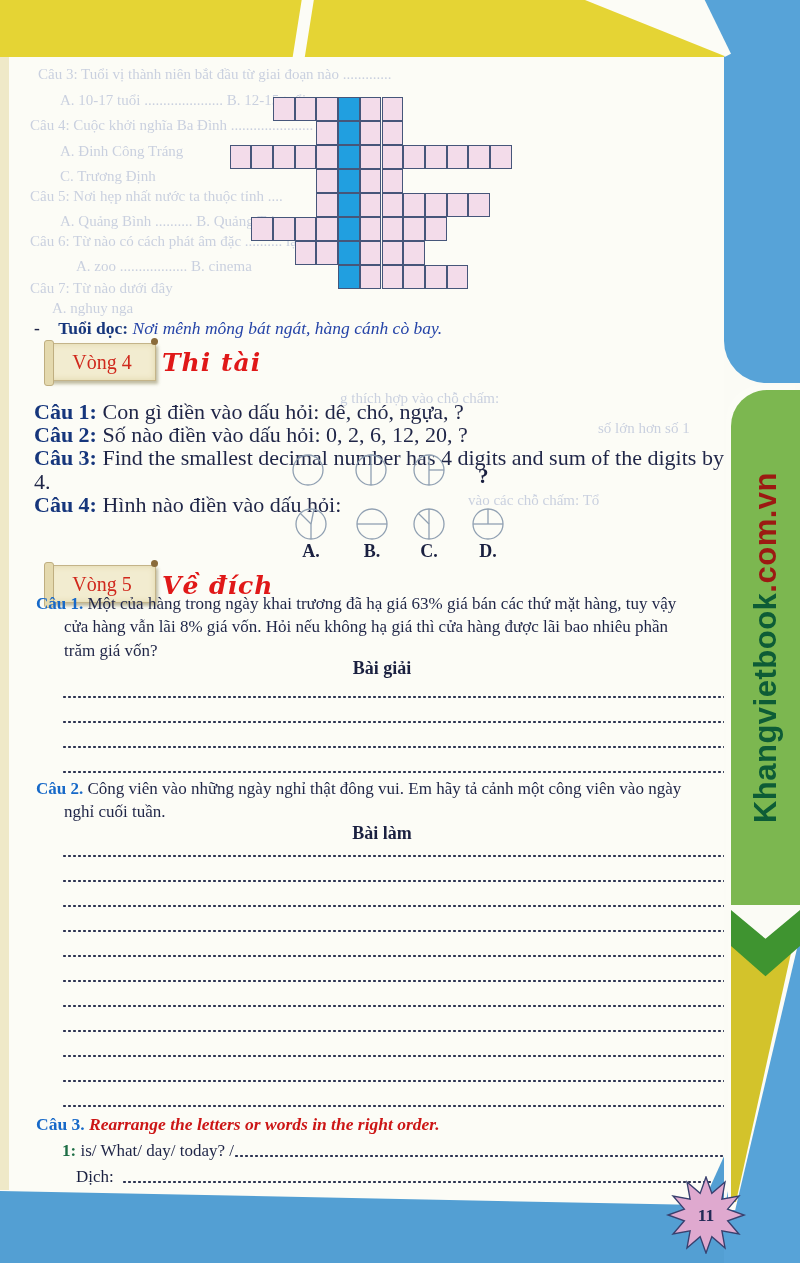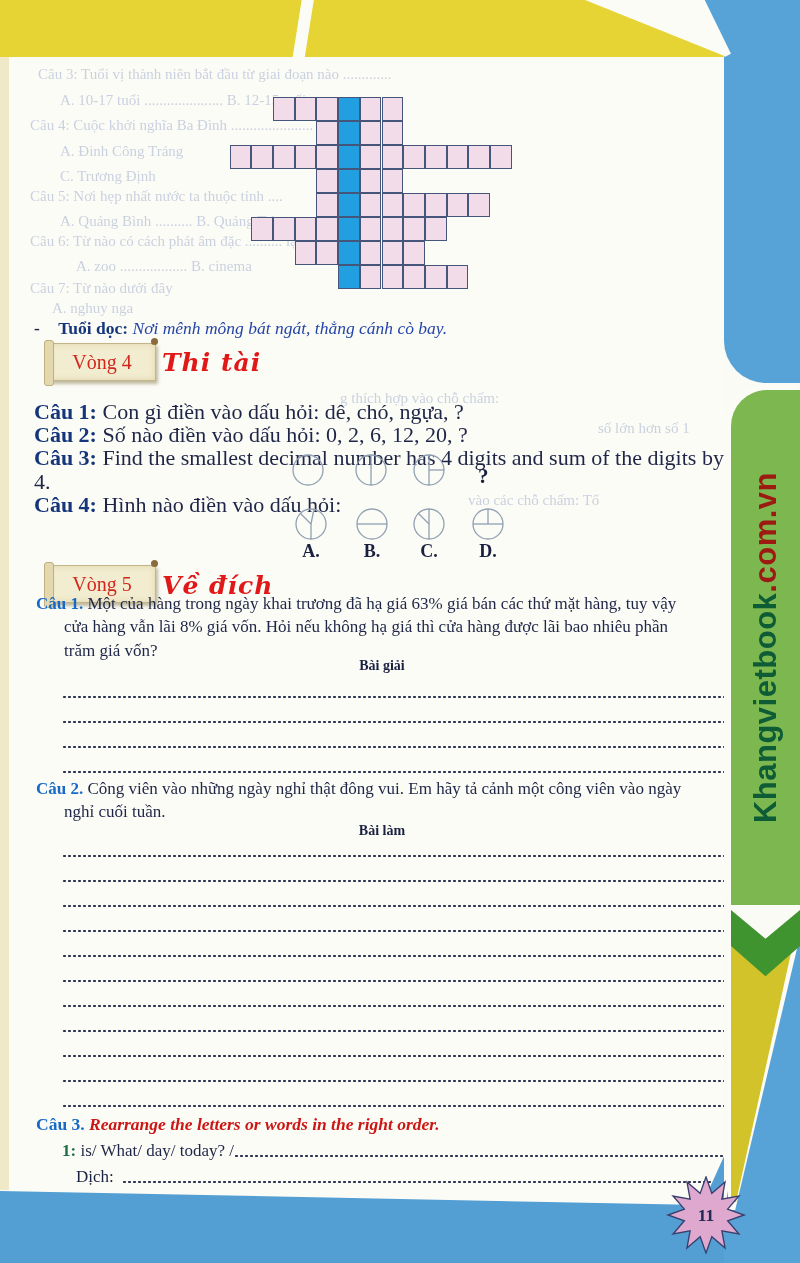--- a/index.html
+++ b/index.html
@@ -70,21 +70,21 @@
   .script-title{
     position:absolute;left:162px;font-size:25px;font-weight:bold;font-style:italic;color:#e01818;
     font-family:"DejaVu Serif", serif;letter-spacing:1px;
   }
   .qlist{position:absolute;left:34px;top:400px;width:694px;font-size:22px;line-height:23.2px;}
   .qlist b{color:#16367c;}
   .para{position:absolute;left:36px;width:694px;font-size:17px;line-height:23.4px;color:#1f2547;}
   .para .blue-label{color:#1769c8;font-weight:bold;}
   .para .indent{display:block;margin-left:28px;}
   .center-head{position:absolute;left:36px;width:692px;text-align:center;font-weight:bold;
-    font-size:14px;color:#1a2040;}
+    font-size:18px;color:#1a2040;}
   .dotblock{position:absolute;left:62px;width:666px;}
   .dotrow{height:25px;
     background-image:radial-gradient(circle at 2.5px 2px,#2a3150 1.05px,rgba(0,0,0,0) 1.5px);
     background-size:5px 4px;background-repeat:repeat-x;background-position:0 bottom;}
   .dotline-row{position:absolute;display:flex;font-size:17px;color:#1f2547;}
   .dotfill{flex:1;align-self:flex-end;height:4px;margin-bottom:3px;
     background-image:radial-gradient(circle at 2.5px 2px,#2a3150 1.05px,rgba(0,0,0,0) 1.5px);
     background-size:5px 4px;background-repeat:repeat-x;}
   #cau3-head{position:absolute;left:36px;top:1114px;font-size:17.5px;}
   #cau3-head .red-it{color:#cc1616;font-style:italic;font-weight:bold;}
@@ -174,21 +174,21 @@
       <div class="cell" style="left: 359.8px; top: 265px; width: 21.7px; height: 24px; background: rgb(243, 220, 234); border-color: rgb(70, 86, 122);"></div>
       <div class="cell" style="left: 381.5px; top: 265px; width: 21.7px; height: 24px; background: rgb(243, 220, 234); border-color: rgb(70, 86, 122);"></div>
       <div class="cell" style="left: 403.2px; top: 265px; width: 21.7px; height: 24px; background: rgb(243, 220, 234); border-color: rgb(70, 86, 122);"></div>
       <div class="cell" style="left: 424.9px; top: 265px; width: 21.7px; height: 24px; background: rgb(243, 220, 234); border-color: rgb(70, 86, 122);"></div>
       <div class="cell" style="left: 446.6px; top: 265px; width: 21.7px; height: 24px; background: rgb(243, 220, 234); border-color: rgb(70, 86, 122);"></div>
     </div>
 
   <div id="hang-doc">
     <span class="dash">-</span>
     <span class="navy">Tuổi dọc:</span>
-    <span class="italic-blue">Nơi mênh mông bát ngát, thẳng cánh cò bay.</span>
+    <span class="italic-blue">Nơi mênh mông bát ngát, hàng cánh cò bay.</span>
   </div>
 
   <div class="scroll-banner" style="top:343px;">
     <span>Vòng 4</span>
   </div>
   <div class="script-title" style="top:348px;">Thi tài</div>
 
   <div class="qlist body-ink">
     <div><b>Câu 1:</b> <span>Con gì điền vào dấu hỏi: dê, chó, ngựa, ?</span></div>
     <div><b>Câu 2:</b> <span>Số nào điền vào dấu hỏi: 0, 2, 6, 12, 20, ?</span></div>

